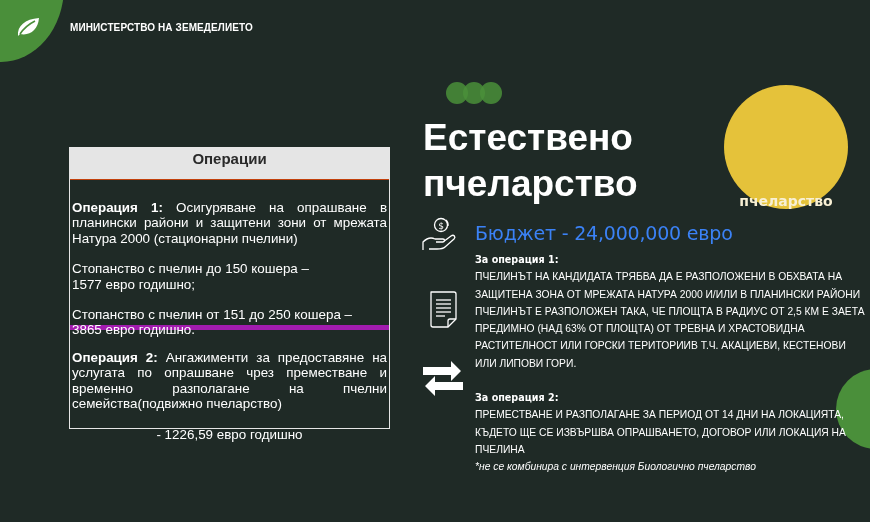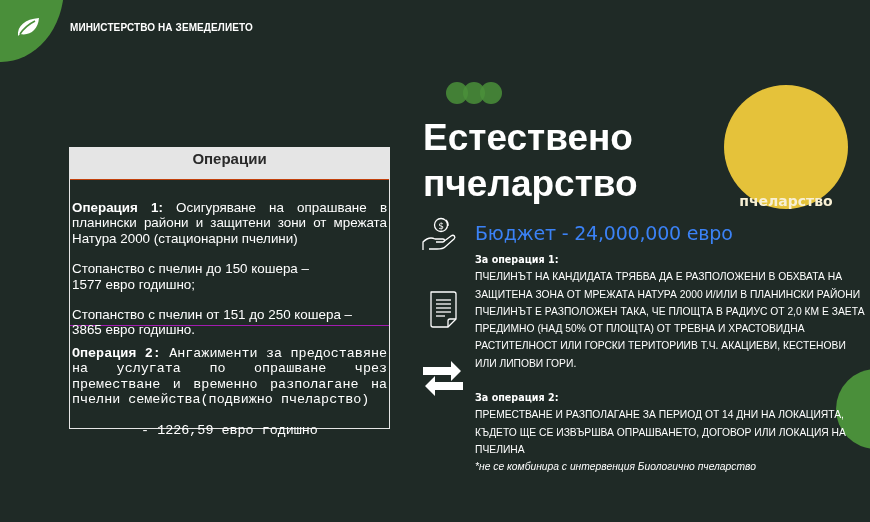--- a/index.html
+++ b/index.html
@@ -61,21 +61,21 @@
       height: 31px; line-height: 22px;
       border-bottom: 1px solid #c2410c;
       font-weight: bold;
     }
     .ops-cell {
       padding: 20px 2px 4px 2px;
       font-size: 13.4px; line-height: 15.4px;
       color: #ffffff;
       text-align: justify;
     }
-    .ops-cell + .ops-cell { border-top: 1px solid #a21caf; font-family: Liberation Mono, monospace; }
+    .ops-cell + .ops-cell { border-top: 5px solid #a21caf; }
     .ops-cell b { font-weight: bold; }
     .ops-cell p { margin: 0; }
     .ops-cell .gap { height: 15px; }
     .cell1 { height: 145px; box-sizing: border-box; }
     .cell2 { height: 103px; box-sizing: border-box; }
     
     .icon { position: absolute; }
     .budget {
       position: absolute; left: 475px; top: 222px;
       font-size: 19px; color: #3b82f6;
@@ -158,18 +158,18 @@
 <svg class="icon" style="left:421px; top:360px;" width="44" height="40" viewBox="0 0 44 40">
   <path d="M2 7 L30 7 L30 1 L40 11 L30 21 L30 15 L2 15 Z" fill="#fff"></path>
   <path d="M42 22 L14 22 L14 16 L4 26 L14 36 L14 30 L42 30 Z" fill="#fff"></path>
 </svg>
 
 <div class="budget">Бюджет -  24,000,000 евро</div>
 
 <div class="info">
   <p class="op-label">За операция 1:</p>
   <p>ПЧЕЛИНЪТ НА КАНДИДАТА ТРЯБВА ДА Е РАЗПОЛОЖЕНИ В ОБХВАТА НА ЗАЩИТЕНА ЗОНА ОТ МРЕЖАТА НАТУРА 2000 И/ИЛИ В ПЛАНИНСКИ РАЙОНИ</p>
-  <p>ПЧЕЛИНЪТ Е РАЗПОЛОЖЕН ТАКА, ЧЕ ПЛОЩТА В РАДИУС ОТ 2,0 КМ Е ЗАЕТА ПРЕДИМНО (НАД 50% ОТ ПЛОЩТА) ОТ ТРЕВНА И ХРАСТОВИДНА РАСТИТЕЛНОСТ ИЛИ ГОРСКИ ТЕРИТОРИИВ Т.Ч. АКАЦИЕВИ, КЕСТЕНОВИ ИЛИ ЛИПОВИ ГОРИ.</p>
+  <p>ПЧЕЛИНЪТ Е РАЗПОЛОЖЕН ТАКА, ЧЕ ПЛОЩТА В РАДИУС ОТ 2,5 КМ Е ЗАЕТА ПРЕДИМНО (НАД 63% ОТ ПЛОЩТА) ОТ ТРЕВНА И ХРАСТОВИДНА РАСТИТЕЛНОСТ ИЛИ ГОРСКИ ТЕРИТОРИИВ Т.Ч. АКАЦИЕВИ, КЕСТЕНОВИ ИЛИ ЛИПОВИ ГОРИ.</p>
   <div class="spacer"></div>
   <p class="op-label">За операция 2:</p>
   <p>ПРЕМЕСТВАНЕ И РАЗПОЛАГАНЕ ЗА ПЕРИОД ОТ 14 ДНИ НА ЛОКАЦИЯТА, КЪДЕТО ЩЕ СЕ ИЗВЪРШВА ОПРАШВАНЕТО, ДОГОВОР ИЛИ ЛОКАЦИЯ НА ПЧЕЛИНА</p>
   <p class="note">*не се комбинира с интервенция Биологично пчеларство</p>
 </div>
 
 </body></html>

